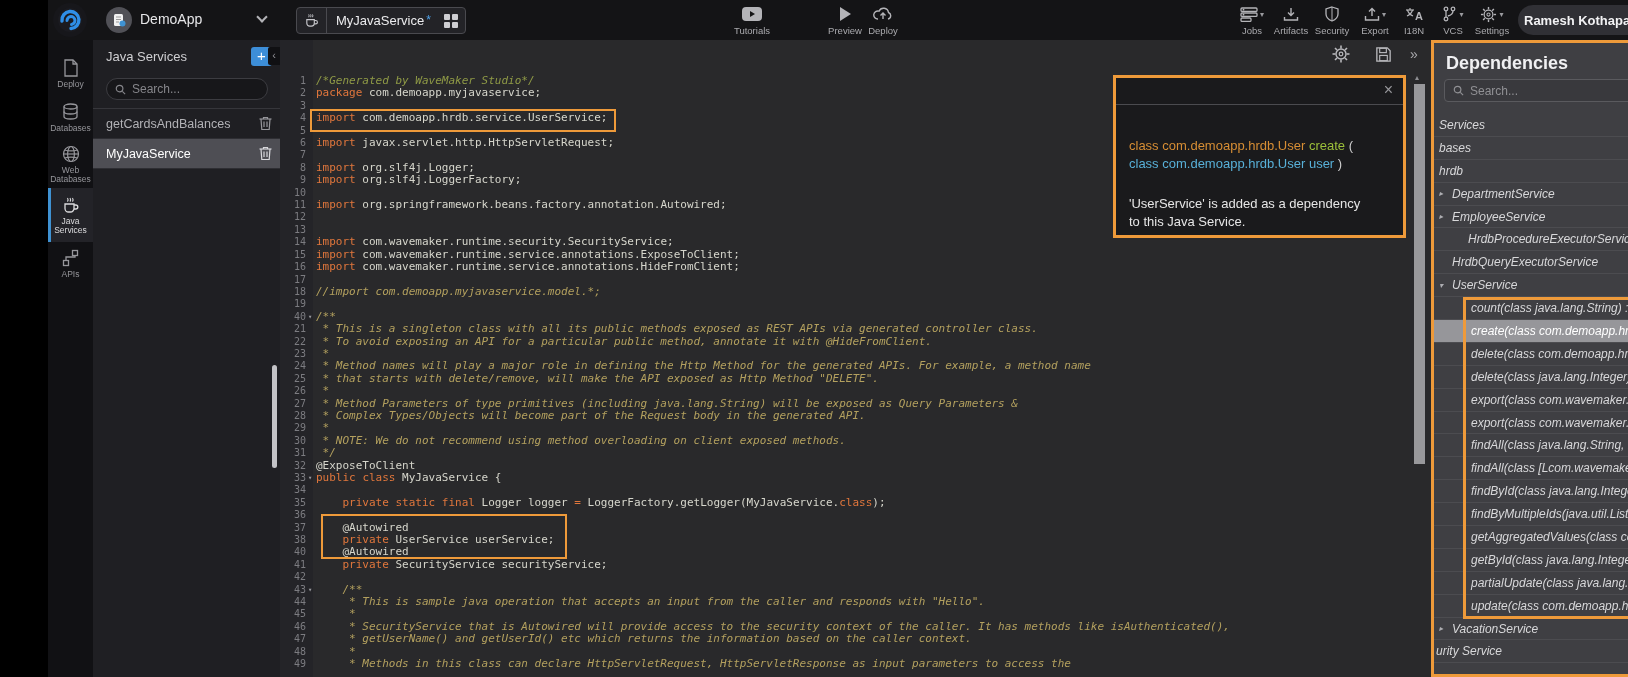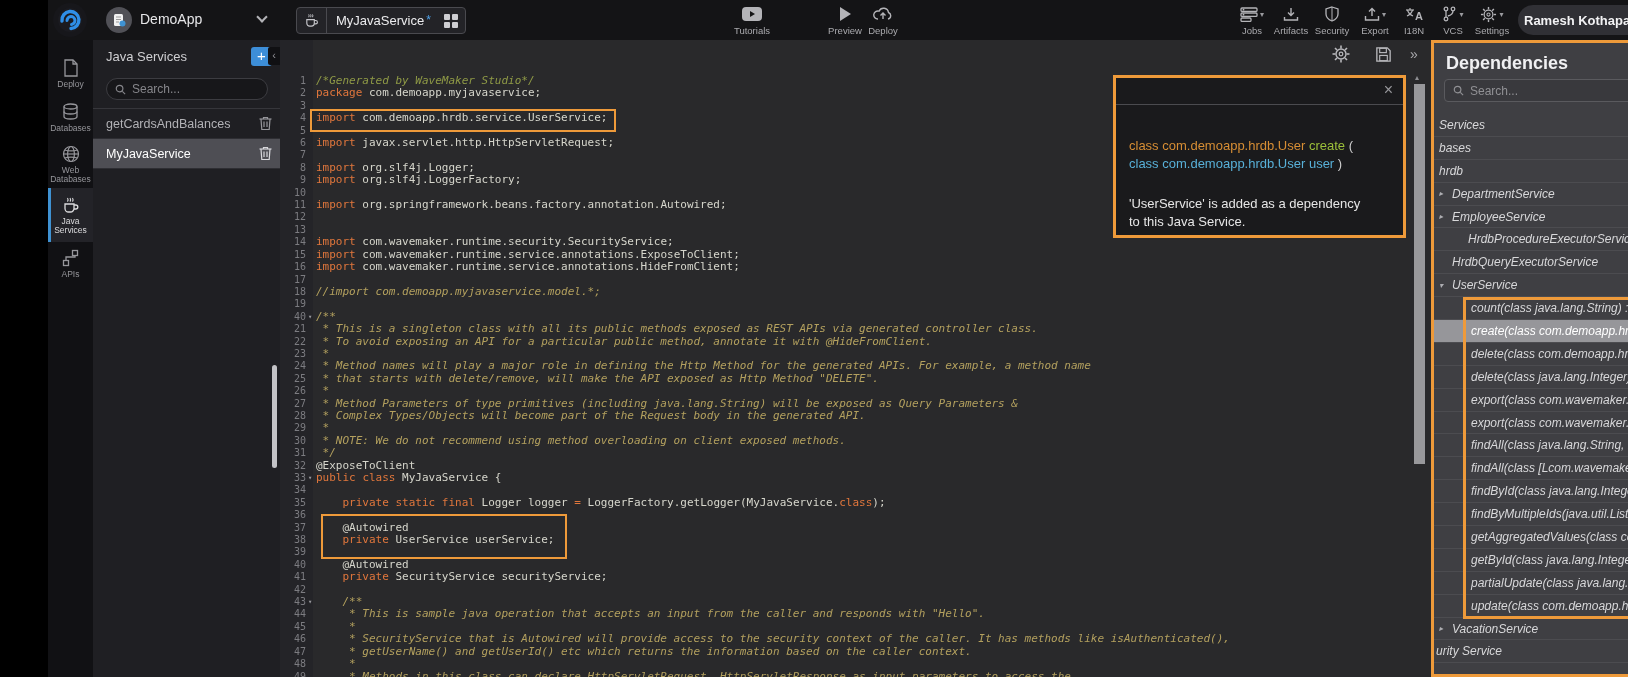--- a/index.html
+++ b/index.html
@@ -439,21 +439,20 @@
         <div class="crow"><span class="ln">29</span><span class="fold"></span><span class="ctext"><span class="tk-cd"> *</span></span></div>
         <div class="crow"><span class="ln">30</span><span class="fold"></span><span class="ctext"><span class="tk-cd"> * NOTE: We do not recommend using method overloading on client exposed methods.</span></span></div>
         <div class="crow"><span class="ln">31</span><span class="fold"></span><span class="ctext"><span class="tk-cd"> */</span></span></div>
         <div class="crow"><span class="ln">32</span><span class="fold"></span><span class="ctext"><span class="tk-p">@ExposeToClient</span></span></div>
         <div class="crow"><span class="ln">33</span><span class="fold">▾</span><span class="ctext"><span class="tk-k">public</span><span class="tk-p"> </span><span class="tk-k">class</span><span class="tk-p"> MyJavaService {</span></span></div>
         <div class="crow"><span class="ln">34</span><span class="fold"></span><span class="ctext"></span></div>
         <div class="crow"><span class="ln">35</span><span class="fold"></span><span class="ctext"><span class="tk-p">    </span><span class="tk-k">private</span><span class="tk-p"> </span><span class="tk-k">static</span><span class="tk-p"> </span><span class="tk-k">final</span><span class="tk-p"> Logger logger </span><span class="tk-k">=</span><span class="tk-p"> LoggerFactory.getLogger(MyJavaService.</span><span class="tk-k">class</span><span class="tk-p">);</span></span></div>
         <div class="crow"><span class="ln">36</span><span class="fold"></span><span class="ctext"></span></div>
         <div class="crow"><span class="ln">37</span><span class="fold"></span><span class="ctext"><span class="tk-p">    @Autowired</span></span></div>
         <div class="crow"><span class="ln">38</span><span class="fold"></span><span class="ctext"><span class="tk-p">    </span><span class="tk-k">private</span><span class="tk-p"> UserService userService;</span></span></div>
-        <div class="crow"><span class="ln">39</span><span class="fold"></span><span class="ctext"></span></div>
         <div class="crow"><span class="ln">40</span><span class="fold"></span><span class="ctext"><span class="tk-p">    @Autowired</span></span></div>
         <div class="crow"><span class="ln">41</span><span class="fold"></span><span class="ctext"><span class="tk-p">    </span><span class="tk-k">private</span><span class="tk-p"> SecurityService securityService;</span></span></div>
         <div class="crow"><span class="ln">42</span><span class="fold"></span><span class="ctext"></span></div>
         <div class="crow"><span class="ln">43</span><span class="fold">▾</span><span class="ctext"><span class="tk-cd">    /**</span></span></div>
         <div class="crow"><span class="ln">44</span><span class="fold"></span><span class="ctext"><span class="tk-cd">     * This is sample java operation that accepts an input from the caller and responds with "Hello".</span></span></div>
         <div class="crow"><span class="ln">45</span><span class="fold"></span><span class="ctext"><span class="tk-cd">     *</span></span></div>
         <div class="crow"><span class="ln">46</span><span class="fold"></span><span class="ctext"><span class="tk-cd">     * SecurityService that is Autowired will provide access to the security context of the caller. It has methods like isAuthenticated(),</span></span></div>
         <div class="crow"><span class="ln">47</span><span class="fold"></span><span class="ctext"><span class="tk-cd">     * getUserName() and getUserId() etc which returns the information based on the caller context.</span></span></div>
         <div class="crow"><span class="ln">48</span><span class="fold"></span><span class="ctext"><span class="tk-cd">     *</span></span></div>
         <div class="crow"><span class="ln">49</span><span class="fold"></span><span class="ctext"><span class="tk-cd">     * Methods in this class can declare HttpServletRequest, HttpServletResponse as input parameters to access the</span></span></div>

